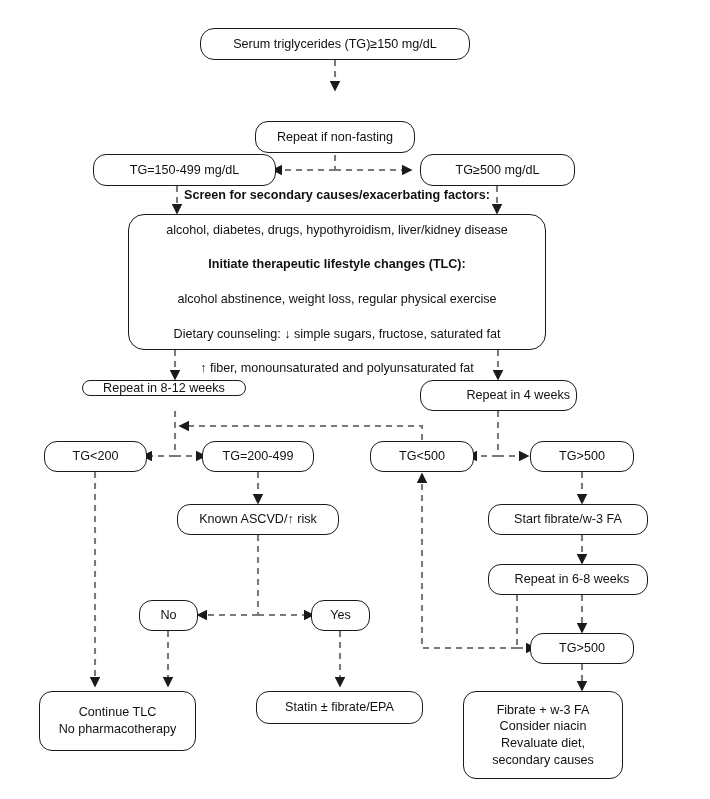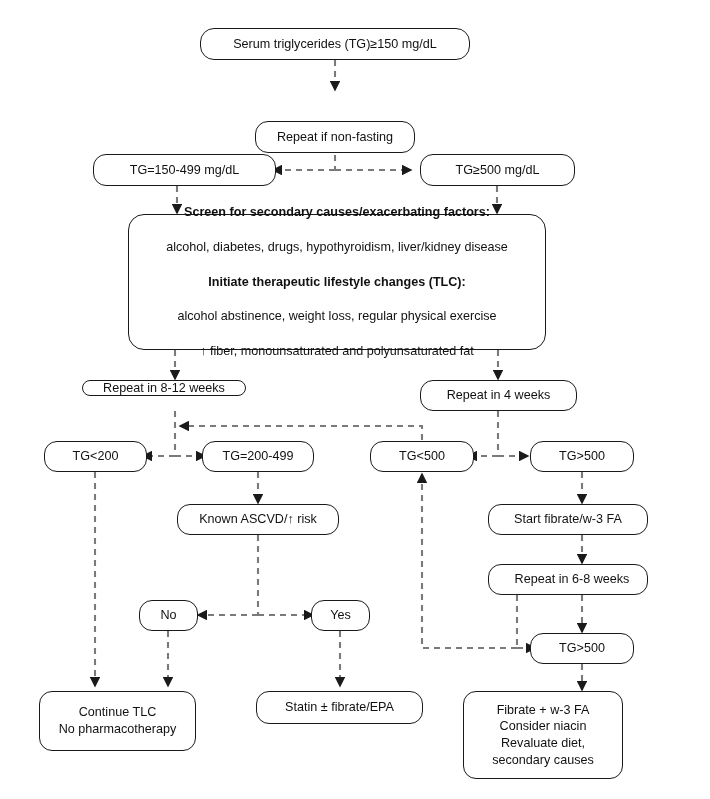--- a/index.html
+++ b/index.html
@@ -124,27 +124,28 @@
   </div>
   <div class="node" style="left:420px; top:154px; width:155px; height:32px;">
     <span class="ln">TG≥500 mg/dL</span>
   </div>
 
   <div class="node big" style="left:128px; top:214px; width:418px; height:136px;">
     <span class="ln b">Screen for secondary causes/exacerbating factors:</span>
     <span class="ln">alcohol, diabetes, drugs, hypothyroidism, liver/kidney disease</span>
     <span class="ln b">Initiate therapeutic lifestyle changes (TLC):</span>
     <span class="ln">alcohol abstinence, weight loss, regular physical exercise</span>
+    <span class="ln">Dietary counseling: ↓ simple sugars, fructose, saturated fat</span>
     <span class="ln">↑ fiber, monounsaturated and polyunsaturated fat</span>
   </div>
 
   <div class="node" style="left:82px; top:380px; width:164px; height:16px;">
     <span class="ln">Repeat in 8-12 weeks</span>
   </div>
-  <div class="node" style="left:420px; top:380px; width:157px; height:31px;">
+  <div class="node" style="left:420px; top:380px; width:157px; height:31px;align-items:flex-end;">
     <span class="ln">Repeat in 4 weeks</span>
   </div>
 
   <div class="node" style="left:44px; top:441px; width:103px; height:31px;text-align:right;">
     <span class="ln">TG&lt;200</span>
   </div>
   <div class="node" style="left:202px; top:441px; width:112px; height:31px;">
     <span class="ln">TG=200-499</span>
   </div>
   <div class="node" style="left:370px; top:441px; width:104px; height:31px;">

